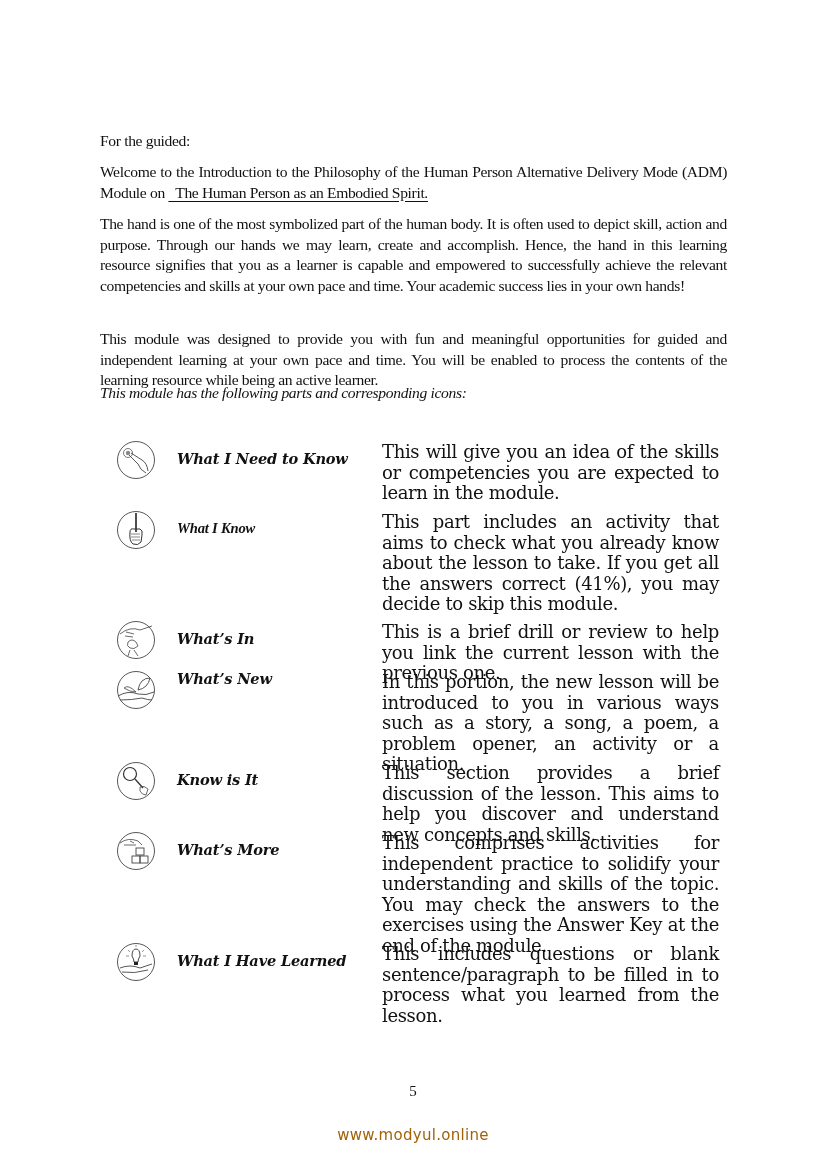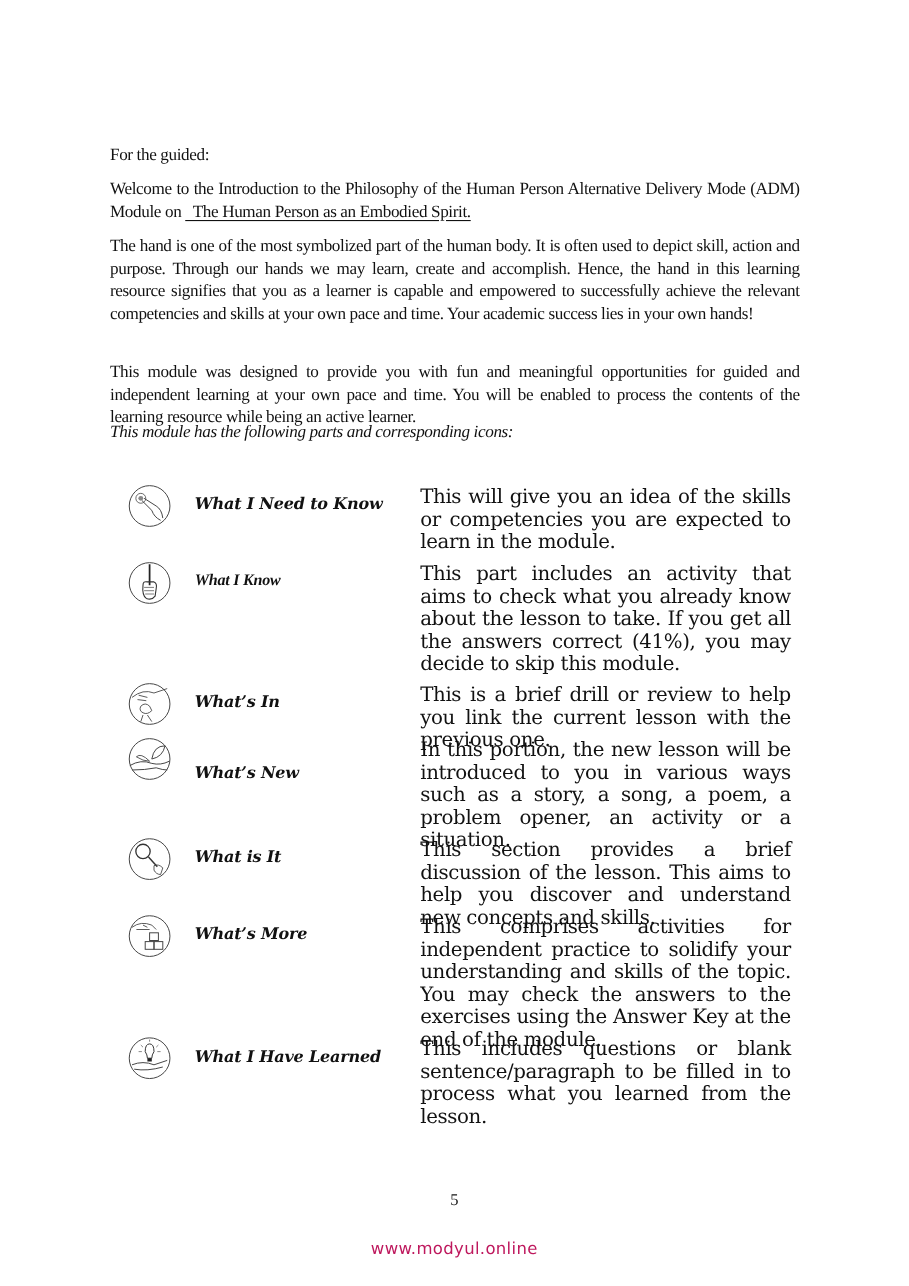--- a/index.html
+++ b/index.html
@@ -6,21 +6,21 @@
   body { width: 826px; height: 1169px; position: relative; overflow: hidden; font-family: "DejaVu Serif", "Liberation Serif", serif; color: #111; }
   .page { position: absolute; left: 100px; top: 0; width: 627px; }
   .para { position: absolute; left: 0; width: 627px; font-size: 14.2px; line-height: 20.6px; text-align: justify; letter-spacing: -0.35px; font-family: "Liberation Serif", "DejaVu Serif", serif; font-size: 15.6px; }
   .u { text-decoration: underline; text-underline-offset: 3px; }
   .row { position: absolute; left: 16px; width: 612px; }
   .icon { position: absolute; left: 0; width: 40px; height: 40px; }
   .icon svg { width: 40px; height: 40px; display: block; }
   .label { position: absolute; left: 61px; font-weight: bold; font-style: italic; font-size: 14.6px; font-family: "DejaVu Serif", serif; letter-spacing: -0.2px; white-space: nowrap; }
   .desc { position: absolute; left: 266px; width: 337px; font-size: 18px; line-height: 20.6px; text-align: justify; text-align-last: left; font-family: "DejaVu Serif", serif; letter-spacing: -0.35px; }
   .pageno { position: absolute; left: 0; width: 826px; top: 1083px; text-align: center; font-size: 15px; font-family: "Liberation Serif", serif; }
-  .watermark { position: absolute; left: 0; width: 826px; top: 1126px; text-align: center; font-size: 15px; color: #be185d; font-family: "DejaVu Sans", sans-serif; letter-spacing: 0.3px; }
+  .watermark { position: absolute; left: 0; width: 826px; top: 1126px; text-align: center; font-size: 15px; color: #a16207; font-family: "DejaVu Sans", sans-serif; letter-spacing: 0.3px; }
 </style>
 </head>
 <body>
 
 <div class="page">
   <div class="para" style="top:131px;">For the guided:</div>
 
   <div class="para" style="top:162px;">
     <span>Welcome to the Introduction to the Philosophy of the Human Person Alternative Delivery Mode (ADM) Module on </span><span class="u" style="white-space:pre;text-decoration:underline;">  The Human Person as an Embodied Spirit.</span>
   </div>
@@ -74,34 +74,34 @@
 
   <div class="row" style="top:670px; left:116px;">
     <div class="icon">
       <svg viewBox="0 0 40 40">
           <circle cx="20" cy="20" r="18.5" fill="none" stroke="#444" stroke-width="0.9"></circle>
           <path d="M22 20 Q24 8 34 8 Q32 18 22 20 Z" fill="none" stroke="#444" stroke-width="0.9"></path>
           <path d="M20 22 Q12 14 8 18 Q14 22 20 22 Z" fill="none" stroke="#444" stroke-width="0.8"></path>
           <path d="M2 26 Q12 20 22 24 Q30 26 38 22 M4 30 Q16 30 26 28 Q32 30 36 30" fill="none" stroke="#444" stroke-width="0.9"></path>
         </svg>
     </div>
-    <div class="label" style="top:24px;">What’s New</div>
+    <div class="label" style="top:0;">What’s New</div>
     <div class="desc" style="top:2px;">In this portion, the new lesson will be introduced to you in various ways such as a story, a song, a poem, a problem opener, an activity or a situation.</div>
   </div>
 
   <div class="row" style="top:761px; left:116px;">
     <div class="icon">
       <svg viewBox="0 0 40 40">
           <circle cx="20" cy="20" r="18.5" fill="none" stroke="#444" stroke-width="0.9"></circle>
           <circle cx="14" cy="13" r="6.5" fill="none" stroke="#333" stroke-width="1.2"></circle>
           <line x1="19" y1="18" x2="27" y2="27" stroke="#333" stroke-width="1.3"></line>
           <path d="M24 26 Q28 24 32 28 L30 34 Q26 34 24 30 Z" fill="none" stroke="#444" stroke-width="0.8"></path>
         </svg>
     </div>
-    <div class="label" style="top:10px;">What is It</div>
+    <div class="label" style="top:10px;">Know is It</div>
     <div class="desc" style="top:2px;">This section provides a brief discussion of the lesson. This aims to help you discover and understand new concepts and skills.</div>
   </div>
 
   <div class="row" style="top:831px; left:116px;">
     <div class="icon">
       <svg viewBox="0 0 40 40">
           <circle cx="20" cy="20" r="18.5" fill="none" stroke="#444" stroke-width="0.9"></circle>
           <path d="M4 12 Q12 6 22 10 L26 14 M8 14 L20 14 M14 10 L18 12" fill="none" stroke="#444" stroke-width="0.8"></path>
           <rect x="20" y="17" width="8" height="7" fill="none" stroke="#444" stroke-width="0.9"></rect>
           <rect x="16" y="25" width="8" height="7" fill="none" stroke="#444" stroke-width="0.9"></rect>

